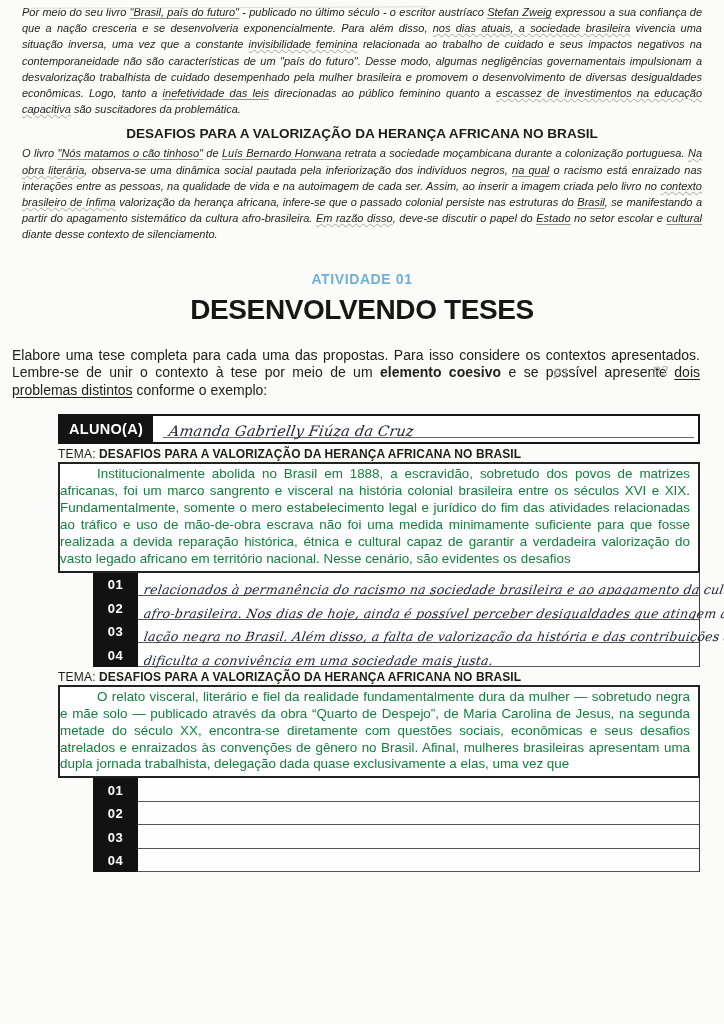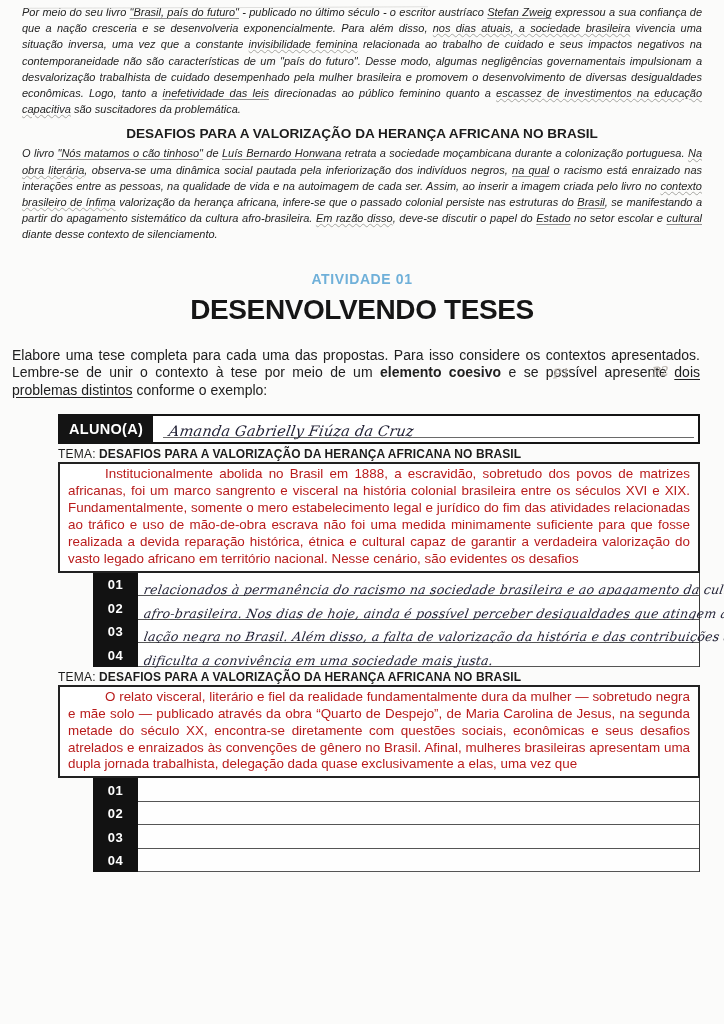--- a/index.html
+++ b/index.html
@@ -73,23 +73,23 @@
   .aluno-name { position: absolute; left: 8px; bottom: 3px; font-size: 14.5px; }
 
   
   .tema { margin: 3px 24px 1px 58px; font-size: 12px; }
   .tema .lbl { font-weight: 400; letter-spacing: .2px; }
   .tema .ttl { font-weight: 700; letter-spacing: .1px; }
 
   .ctx-box {
     margin-left: 58px; width: 642px;
     border: 2px solid #222; background: #fff;
-    padding: 2px 8px 3px 8px;
+    padding: 2px 8px 3px 0;
     font-size: 13.4px; line-height: 16.9px; text-align: justify;
-    text-indent: 37px; color: #b91c1c;
+    text-indent: 37px; color: #15803d;
   }
 
   
   .resp-block { margin-left: 58px; width: 642px; border-right: 1.5px solid #3a3a3a; padding-left: 35px; }
   .resp-row { display: flex; height: 23.5px; }
   .num-cell {
     flex: 0 0 45px; background: #121212; color: #fff;
     font-weight: 700; font-size: 13px;
     display: flex; align-items: center; justify-content: center;
     letter-spacing: .5px;

